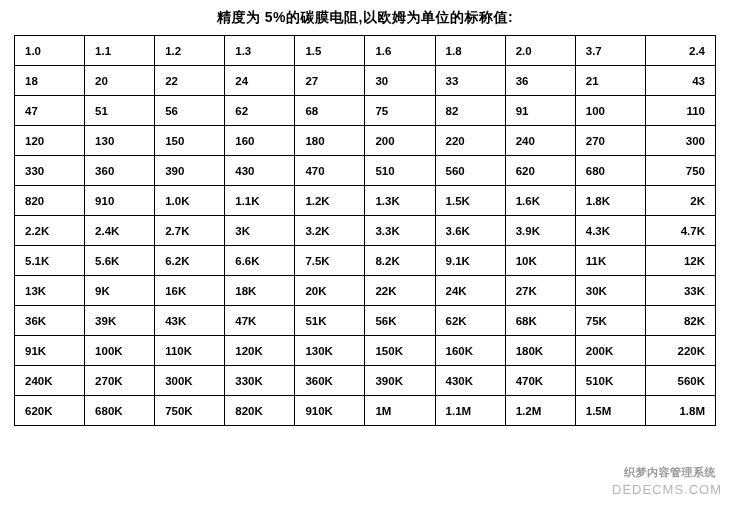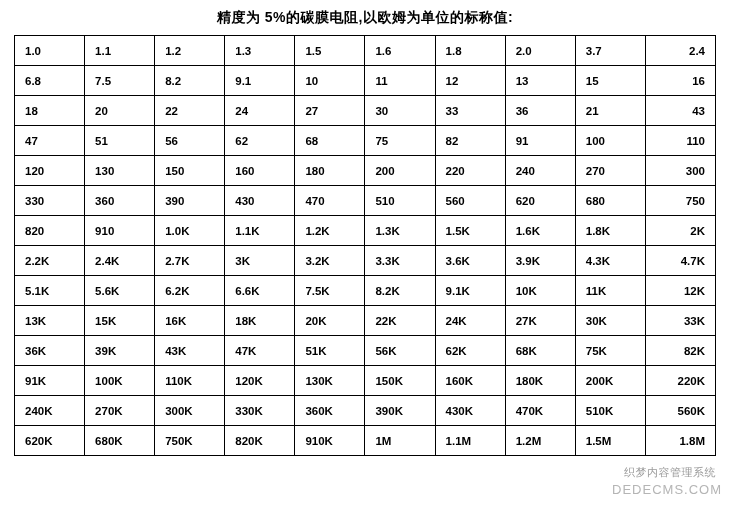--- a/index.html
+++ b/index.html
@@ -51,20 +51,21 @@
   td.col-left { text-align: left; }
   td.col-right { text-align: right; }
   .watermark {
     position: absolute;
     right: 14px;
     bottom: 20px;
     font-size: 11px;
     color: #9a9a9a;
     font-family: "Liberation Sans", sans-serif;
     letter-spacing: 0.5px;
+    font-weight: bold;
   }
   .watermark2 {
     position: absolute;
     right: 8px;
     bottom: 3px;
     font-size: 13px;
     color: #b5b5b5;
     font-family: "Liberation Sans", sans-serif;
     letter-spacing: 1px;
   }
@@ -84,32 +85,20 @@
           <td class="col-left">1.2</td>
           <td class="col-left">1.3</td>
           <td class="col-left">1.5</td>
           <td class="col-left">1.6</td>
           <td class="col-left">1.8</td>
           <td class="col-left">2.0</td>
           <td class="col-left">3.7</td>
           <td class="col-right">2.4</td>
         </tr>
         <tr>
-          <td class="col-left">6.8</td>
-          <td class="col-left">7.5</td>
-          <td class="col-left">8.2</td>
-          <td class="col-left">9.1</td>
-          <td class="col-left">10</td>
-          <td class="col-left">11</td>
-          <td class="col-left">12</td>
-          <td class="col-left">13</td>
-          <td class="col-left">15</td>
-          <td class="col-right">16</td>
-        </tr>
-        <tr>
           <td class="col-left">18</td>
           <td class="col-left">20</td>
           <td class="col-left">22</td>
           <td class="col-left">24</td>
           <td class="col-left">27</td>
           <td class="col-left">30</td>
           <td class="col-left">33</td>
           <td class="col-left">36</td>
           <td class="col-left">21</td>
           <td class="col-right">43</td>
@@ -181,21 +170,21 @@
           <td class="col-left">6.6K</td>
           <td class="col-left">7.5K</td>
           <td class="col-left">8.2K</td>
           <td class="col-left">9.1K</td>
           <td class="col-left">10K</td>
           <td class="col-left">11K</td>
           <td class="col-right">12K</td>
         </tr>
         <tr>
           <td class="col-left">13K</td>
-          <td class="col-left">15K</td>
+          <td class="col-left">9K</td>
           <td class="col-left">16K</td>
           <td class="col-left">18K</td>
           <td class="col-left">20K</td>
           <td class="col-left">22K</td>
           <td class="col-left">24K</td>
           <td class="col-left">27K</td>
           <td class="col-left">30K</td>
           <td class="col-right">33K</td>
         </tr>
         <tr>

